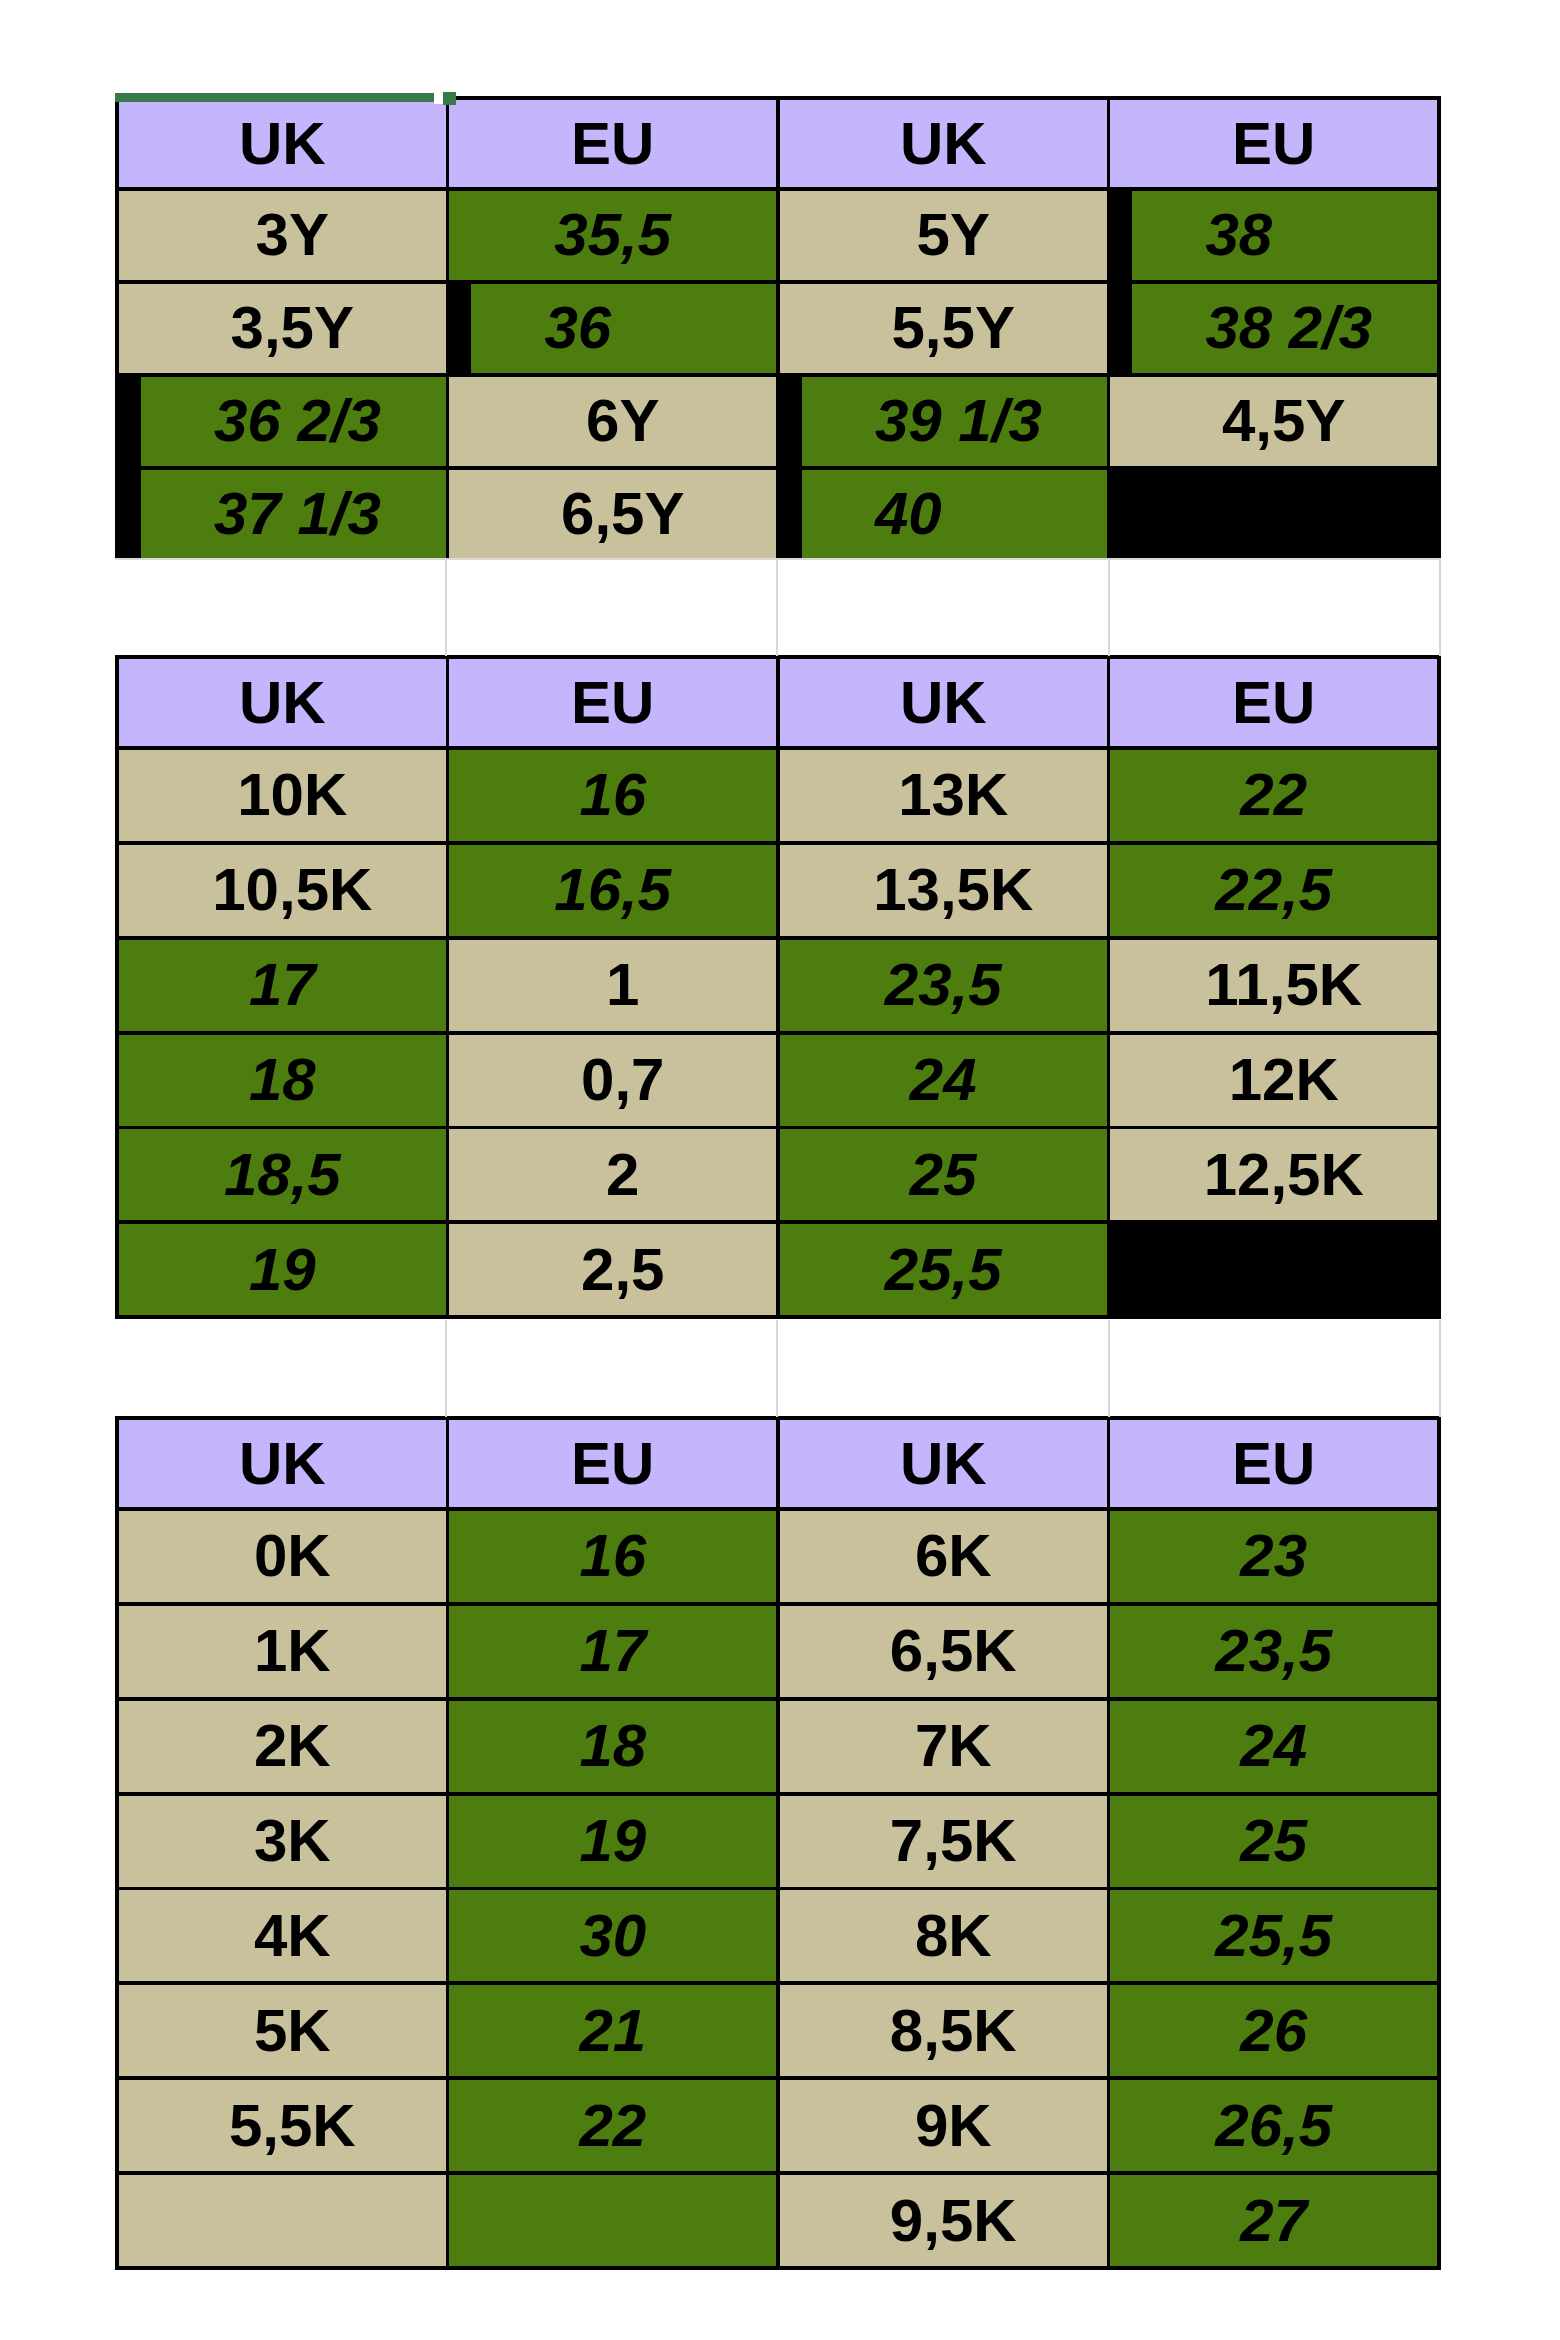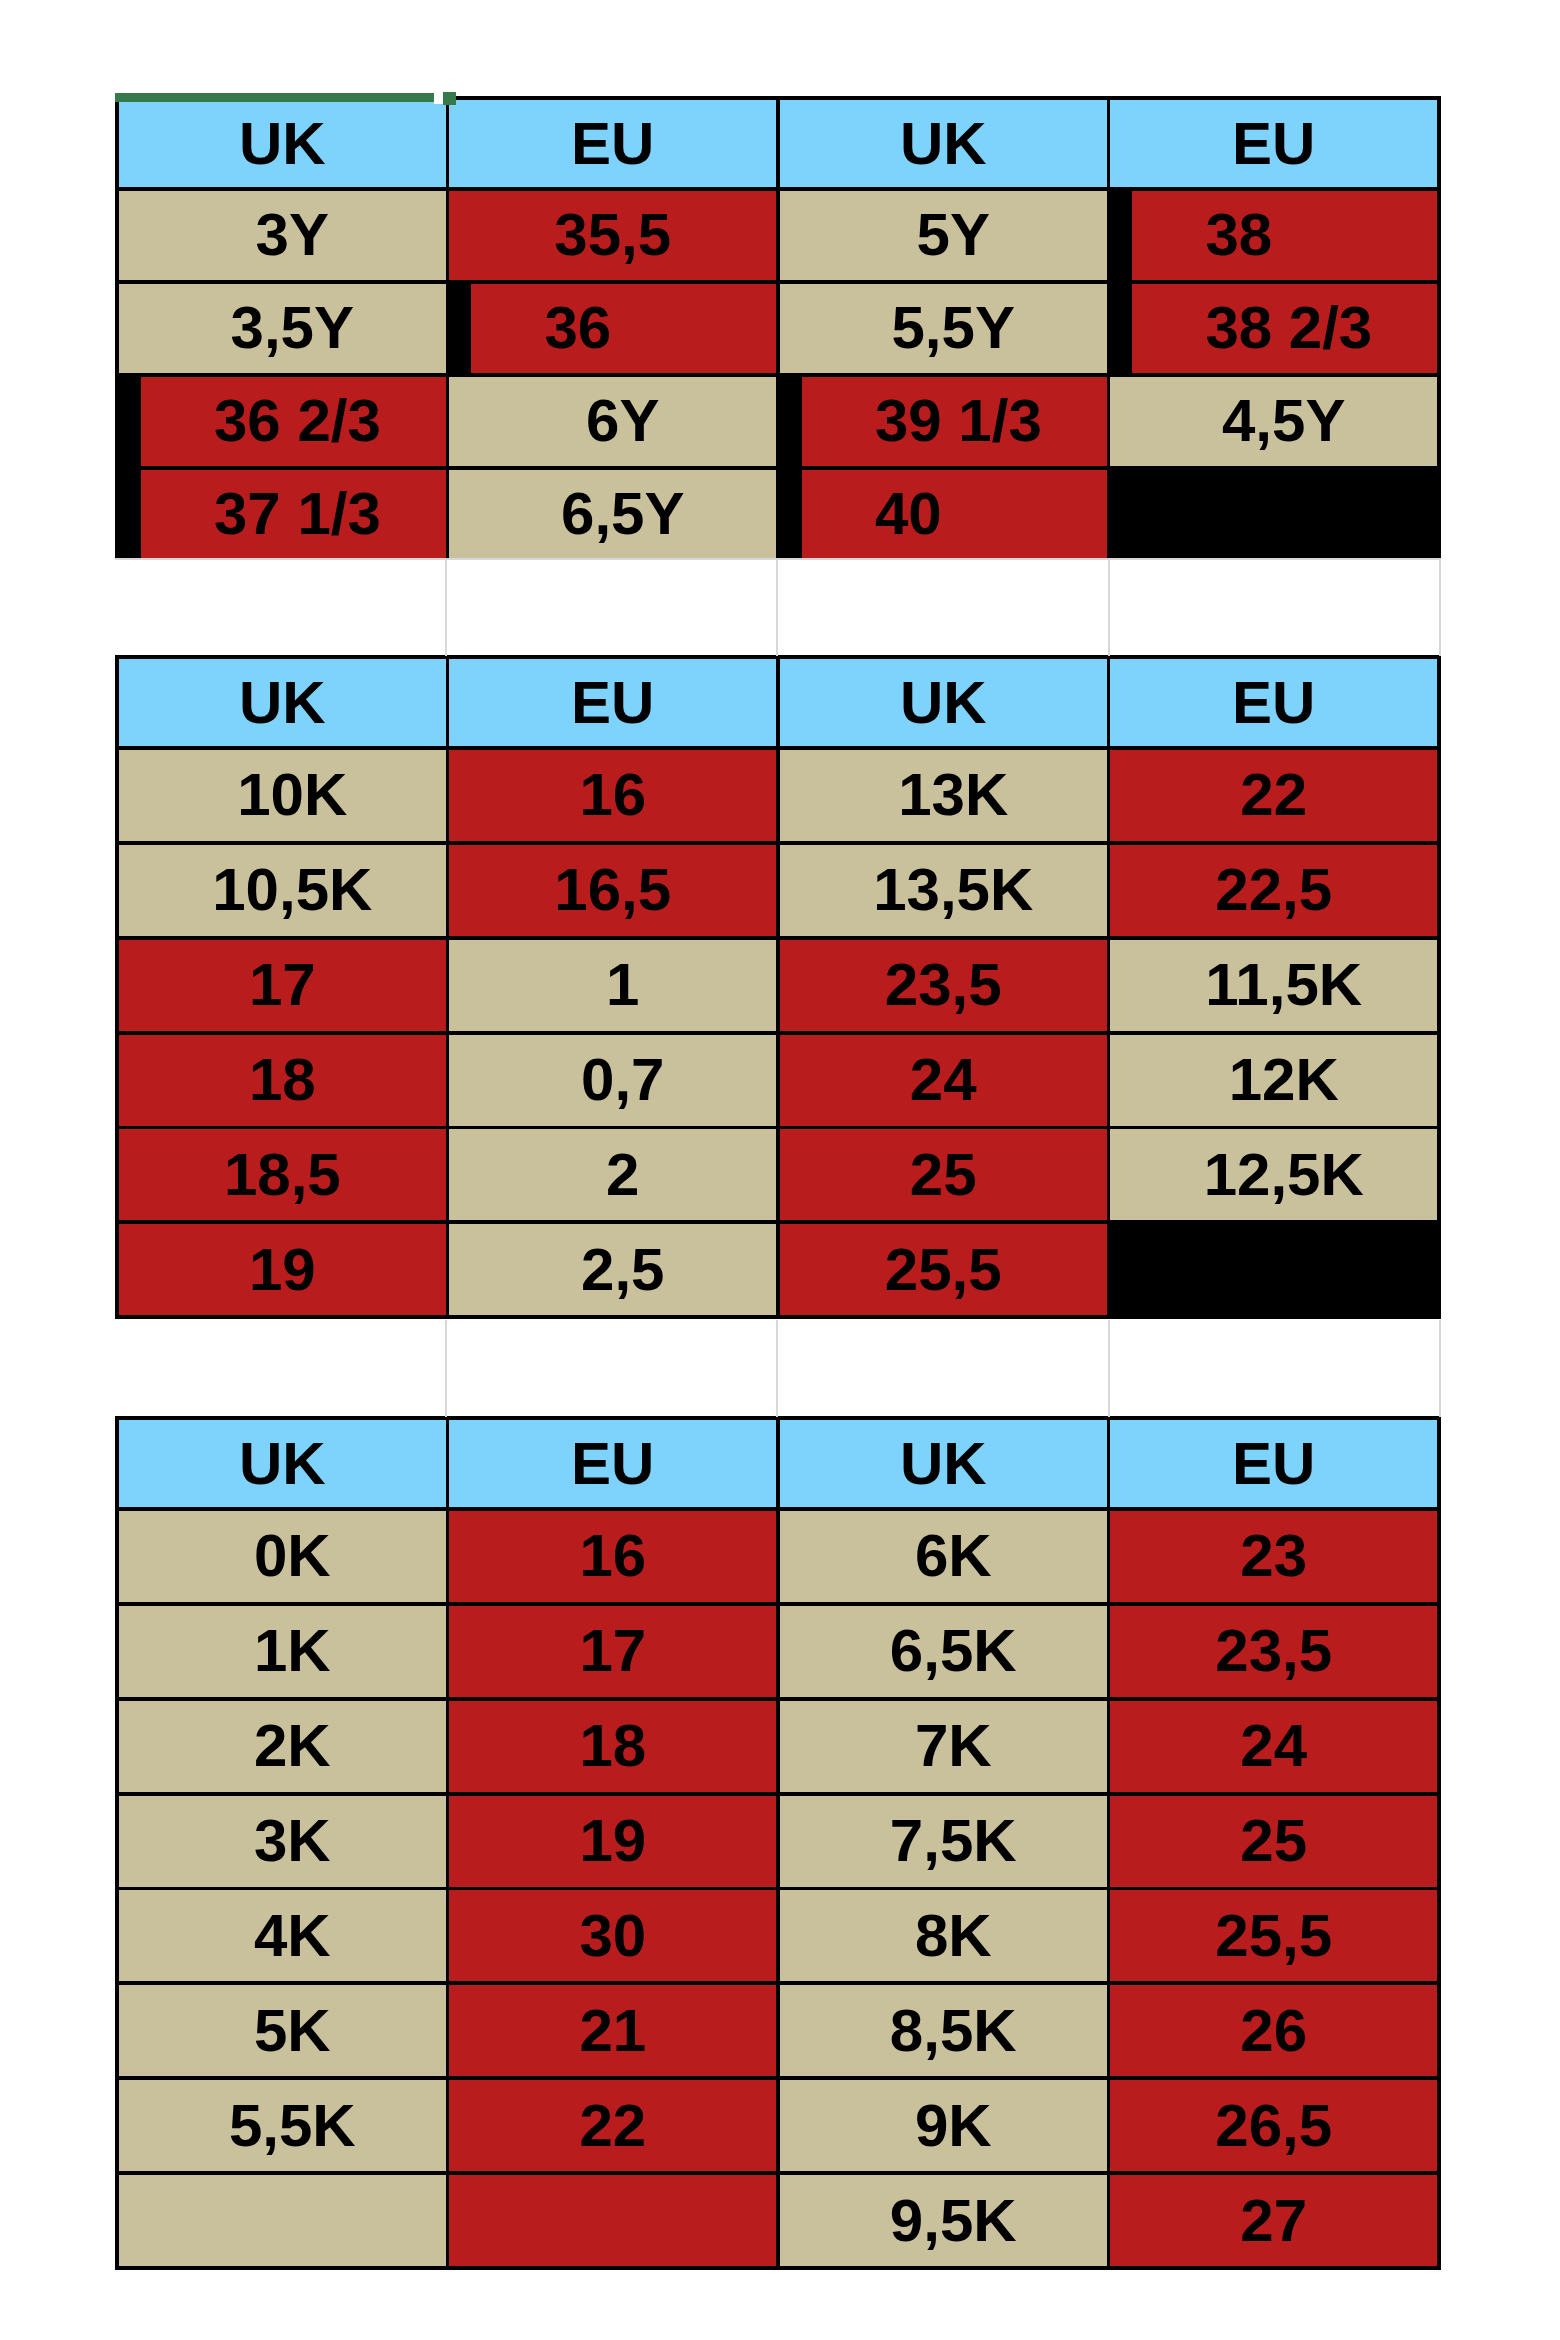--- a/index.html
+++ b/index.html
@@ -42,23 +42,23 @@
   .cell {
     display: flex;
     align-items: center;
     justify-content: center;
     font-size: 60px;
     font-weight: 600;
     line-height: 1;
     overflow: hidden;
     white-space: nowrap;
   }
-  .cell.header { background: #7dd3fc; }
+  .cell.header { background: #c4b5fd; }
   .cell.uk     { background: #c8c19c; padding-left: 20px; }
-  .cell.eu     { background: #b91c1c; }
+  .cell.eu     { background: #4d7c0f; font-style: italic; }
   .cell.align-l {
     justify-content: flex-start;
     padding-left: 73px;
     margin-left: 22px;
   }
   
   .sel-line {
     position: absolute;
     left: 115px;
     top: 93px;

